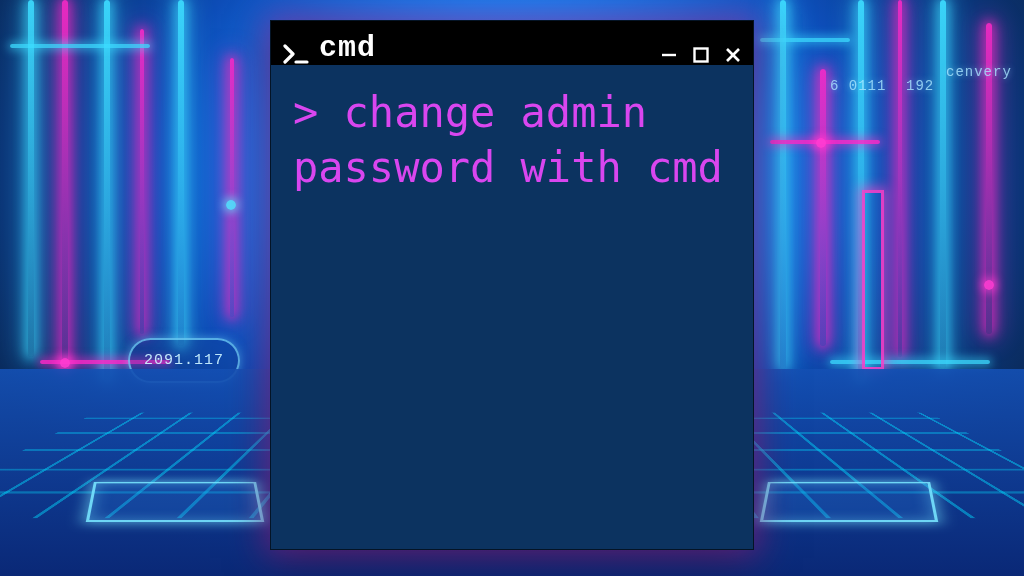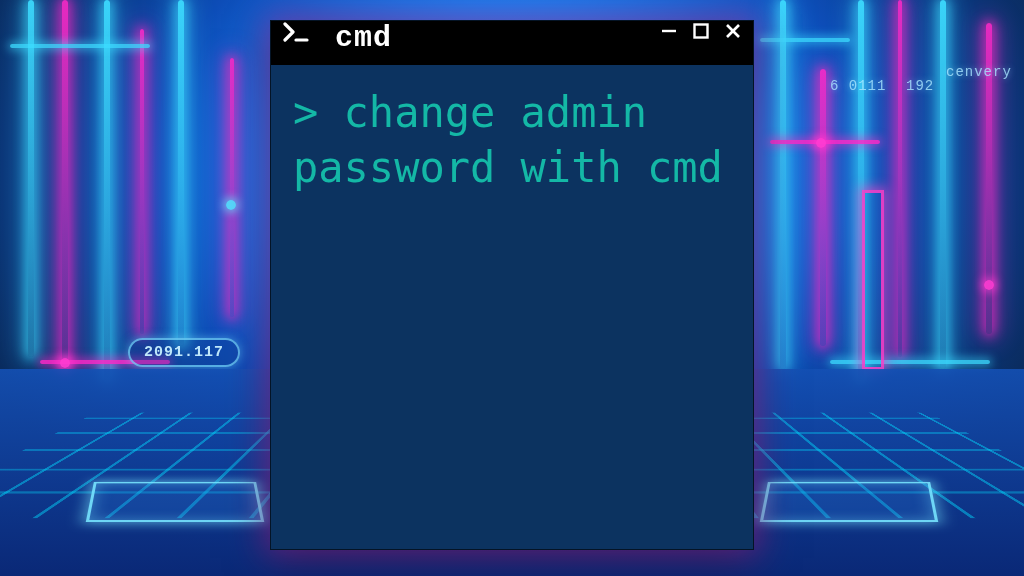--- a/index.html
+++ b/index.html
@@ -63,23 +63,23 @@
     }
     .pad {
       position: absolute;
       border: 3px solid rgba(120,230,255,0.9);
       box-shadow: 0 0 14px 3px rgba(120,230,255,0.55), inset 0 0 18px rgba(120,230,255,0.4);
       background: rgba(40,120,220,0.25);
     }
     .pill {
       position: absolute;
       border-radius: 999px;
-      padding: 4px 14px;
+      padding: 12px 14px;
       font-size: 15px;
-      font-weight: 700;
+      font-weight: 400;
       letter-spacing: 1px;
       color: rgba(200,240,255,0.95);
       background: rgba(20,60,140,0.25);
       border: 2px solid rgba(120,220,255,0.7);
       box-shadow: 0 0 10px rgba(120,220,255,0.5);
       white-space: nowrap;
     }
     .circuit-dot {
       position: absolute;
       width: 10px; height: 10px;
@@ -94,23 +94,23 @@
       width: 484px;
       height: 530px;
       background: #0c3360;
       border: 1px solid rgba(0,0,0,0.6);
       box-shadow: 0 0 30px 6px rgba(255,40,200,0.35), 0 8px 40px rgba(0,0,0,0.5);
     }
     .titlebar {
       height: 44px;
       background: #000;
       display: flex;
-      align-items: flex-start;
+      align-items: flex-end;
       padding: 0 10px 0 12px;
-      gap: 26px;
+      gap: 10px;
       color: #fff;
     }
     .titlebar .prompt-icon {
       display: flex;
       align-items: center;
       gap: 2px;
       font-size: 28px;
       font-weight: 700;
     }
     .titlebar .title-text {
@@ -129,21 +129,21 @@
       display: flex;
       align-items: center;
       justify-content: center;
       color: #fff;
       font-size: 20px;
       cursor: pointer;
     }
     .win-btn svg { display: block; }
     .terminal-body {
       padding: 20px 22px;
-      color: #14b8a6;
+      color: #d946ef;
       font-size: 42px;
       line-height: 1.32;
       font-weight: 500;
       font-family: 'Consolas', 'Menlo', monospace;
       word-break: break-word;
     }
     .bg-text {
       position: absolute;
       color: rgba(170,230,255,0.8);
       font-size: 14px;

